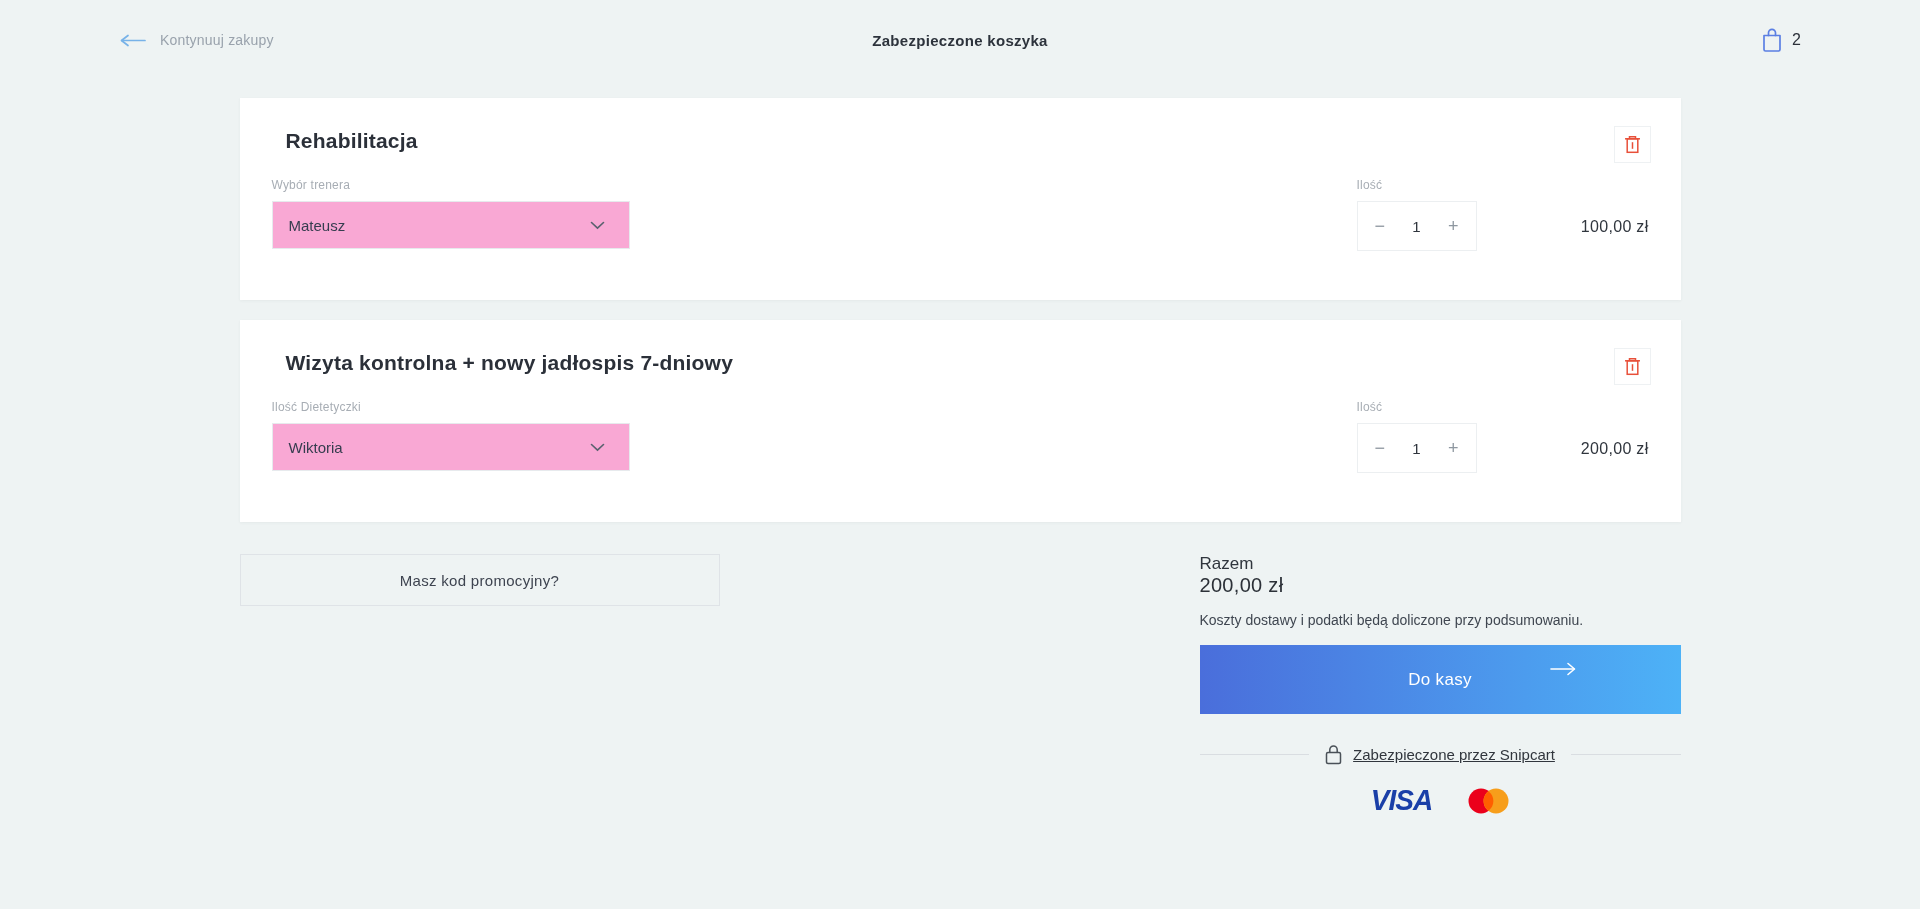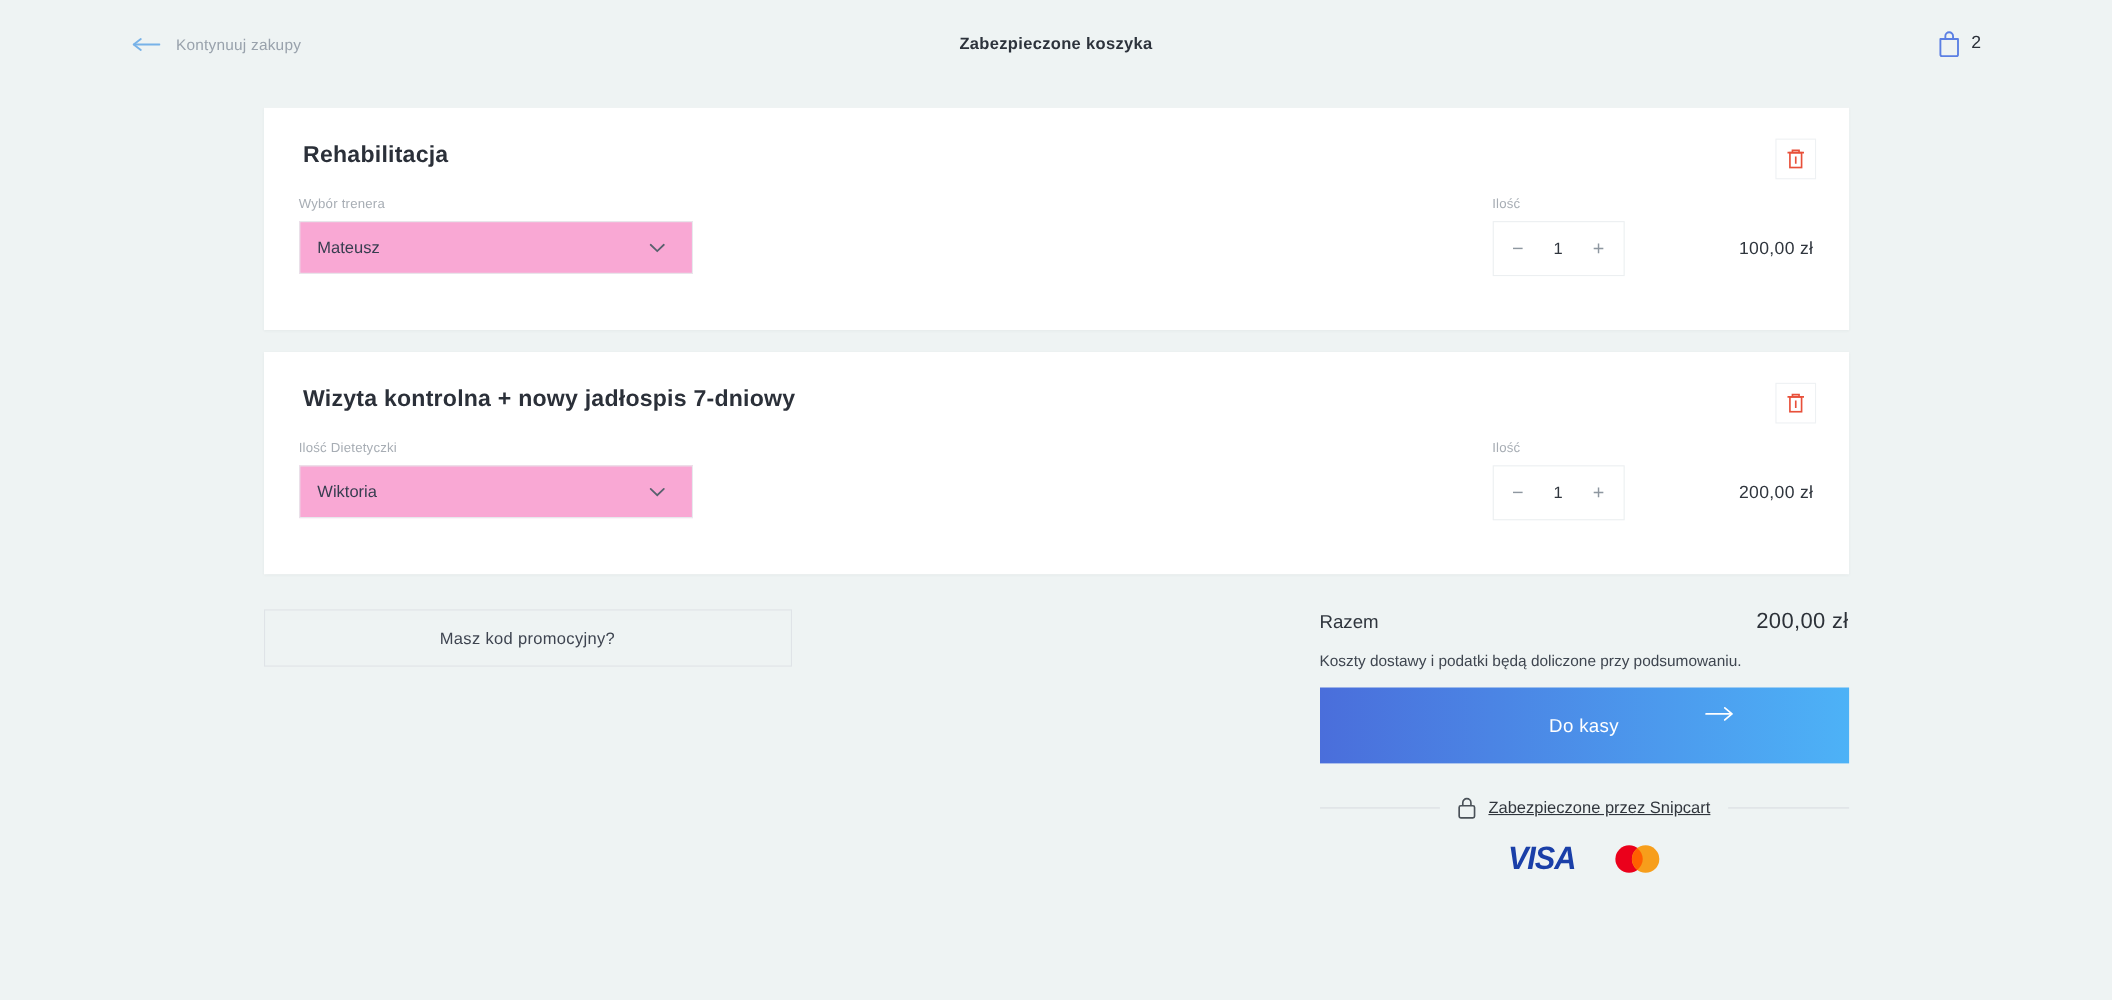--- a/index.html
+++ b/index.html
@@ -42,21 +42,21 @@
 
   .card {
     position: relative;
     background: #ffffff;
     box-shadow: 0 1px 3px rgba(40,50,60,.05);
     padding: 30px 32px 49px;
     margin-bottom: 20px;
     min-height: 200px;
   }
   .card-title {
-    margin: 0 4px 24px;
+    margin: 0 14px 24px;
     font-size: 21px; line-height: 26px;
     font-weight: 700; color: #2b3039;
     letter-spacing: .2px;
   }
   .trash-button {
     position: absolute; top: 28px; right: 30px;
     width: 37px; height: 37px;
     background: #fff; border: 1px solid #eef1f3;
     display: flex; align-items: center; justify-content: center;
     cursor: pointer; padding: 0;
@@ -109,21 +109,21 @@
   .promo-button {
     width: 480px; height: 52px;
     background: transparent;
     border: 1px solid #dfe3e7;
     font-size: 15px; color: #3e4450;
     letter-spacing: .3px; cursor: pointer;
     font-family: inherit;
   }
 
   .summary { width: 481px; }
-  .total-row { display: flex; justify-content: space-between; align-items: baseline; }
+  .total-row { display: flex; justify-content: space-between; align-items: baseline; flex-direction: column; }
   .total-label { font-size: 17px; color: #2f353d; }
   .total-value { font-size: 20px; color: #2c3138; letter-spacing: .3px; }
   .summary-note { margin-top: 15px; font-size: 14px; color: #3f4650; }
 
   .checkout-button {
     position: relative;
     margin-top: 17px;
     width: 100%; height: 69px;
     border: none;
     background: linear-gradient(90deg, #4a6edb 0%, #4db2f7 100%);

